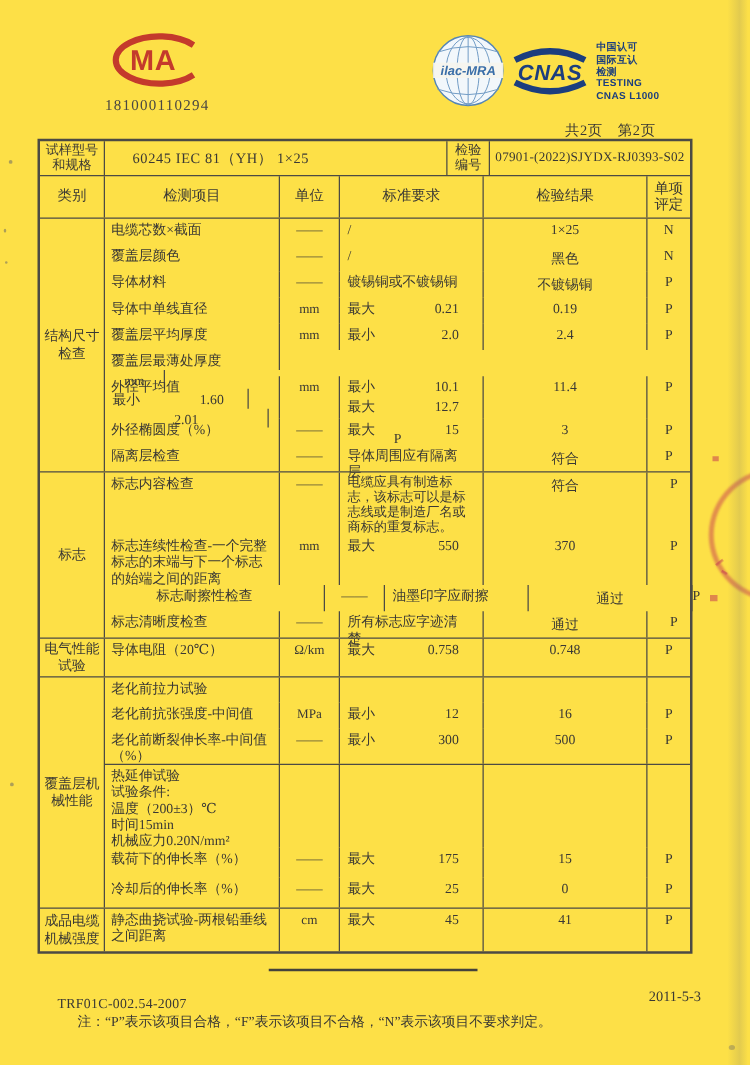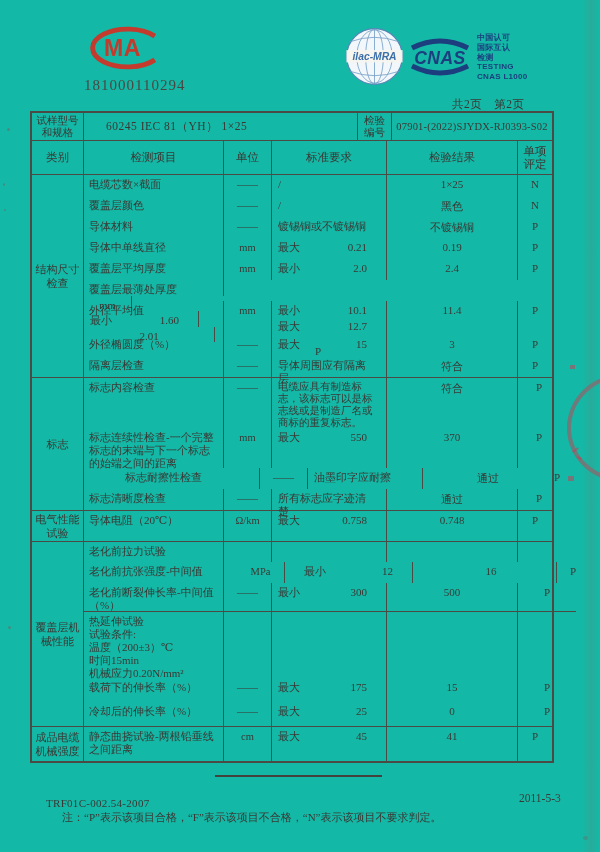--- a/index.html
+++ b/index.html
@@ -1,30 +1,30 @@
 <!DOCTYPE html>
 <html><head>
 <meta charset="utf-8">
 <style>
   * { margin:0; padding:0; box-sizing:border-box; }
   html,body { background:#888; }
   .page {
     position:relative; width:600px; height:852px; margin:0 auto;
-    background:#14b8a6; overflow:hidden;
+    background:#fde047; overflow:hidden;
     font-family:"Liberation Serif","DejaVu Serif",serif;
     color:#3a3834;
   }
   .edge-shade { position:absolute; right:2px; top:0; width:16px; height:100%;
     background:linear-gradient(to right, rgba(120,118,108,0), rgba(120,118,108,.20) 60%, rgba(120,118,108,.02));
     pointer-events:none; }
   .speck { position:absolute; background:#6b6a64; opacity:.55; border-radius:50%; }
 
   
   .cma-svg { position:absolute; left:82px; top:22px; width:84px; height:52px; }
-  .cma-num { position:absolute; left:84px; top:77px; font-size:15px; letter-spacing:1px; color:#4a4742;text-align:right; }
+  .cma-num { position:absolute; left:84px; top:77px; font-size:12px; letter-spacing:1px; color:#4a4742;text-align:right; }
   .ilac-svg { position:absolute; left:345px; top:27px; width:59px; height:59px; }
   .cnas-svg { position:absolute; left:409px; top:36px; width:62px; height:42px; }
   .cnas-lines { position:absolute; left:477px; top:33px; font-family:"Liberation Sans","DejaVu Sans",sans-serif; }
   .cnas-lines div { font-size:8px; font-weight:bold; color:#1c3e7e; line-height:9.8px; letter-spacing:.3px; }
   .pageinfo { position:absolute; left:452px; top:97px; width:104px; font-size:11.5px; color:#3a3834; letter-spacing:.5px; }
 
   
   .rtable { position:absolute; left:30px; top:111px; width:524px; border:2px solid #4c4a44; }
   .hrow1 { display:flex; height:28px; border-bottom:1px solid #4c4a44; }
   .h-sample-label { width:52px; border-right:1px solid #4c4a44; display:flex; align-items:center; justify-content:center;
@@ -315,21 +315,21 @@
 械性能</div>
           <div class="sec-right">
             <div class="block">
               <div class="trow" style="height: 20px;">
                 <div class="c item">老化前拉力试验</div>
                 <div class="c unit"></div>
                 <div class="c std"></div>
                 <div class="c result"></div>
                 <div class="c verdict"></div>
               </div>
-              <div class="trow" style="height: 21px; gap: 13px;">
+              <div class="trow" style="height: 21px;">
                 <div class="c item">老化前抗张强度-中间值</div>
                 <div class="c unit">MPa</div>
                 <div class="c std">
                   <div class="std-line">
                     <span class="q">最小</span>
                     <span class="v">12</span>
                   </div>
                 </div>
                 <div class="c result">16</div>
                 <div class="c verdict">P</div>

